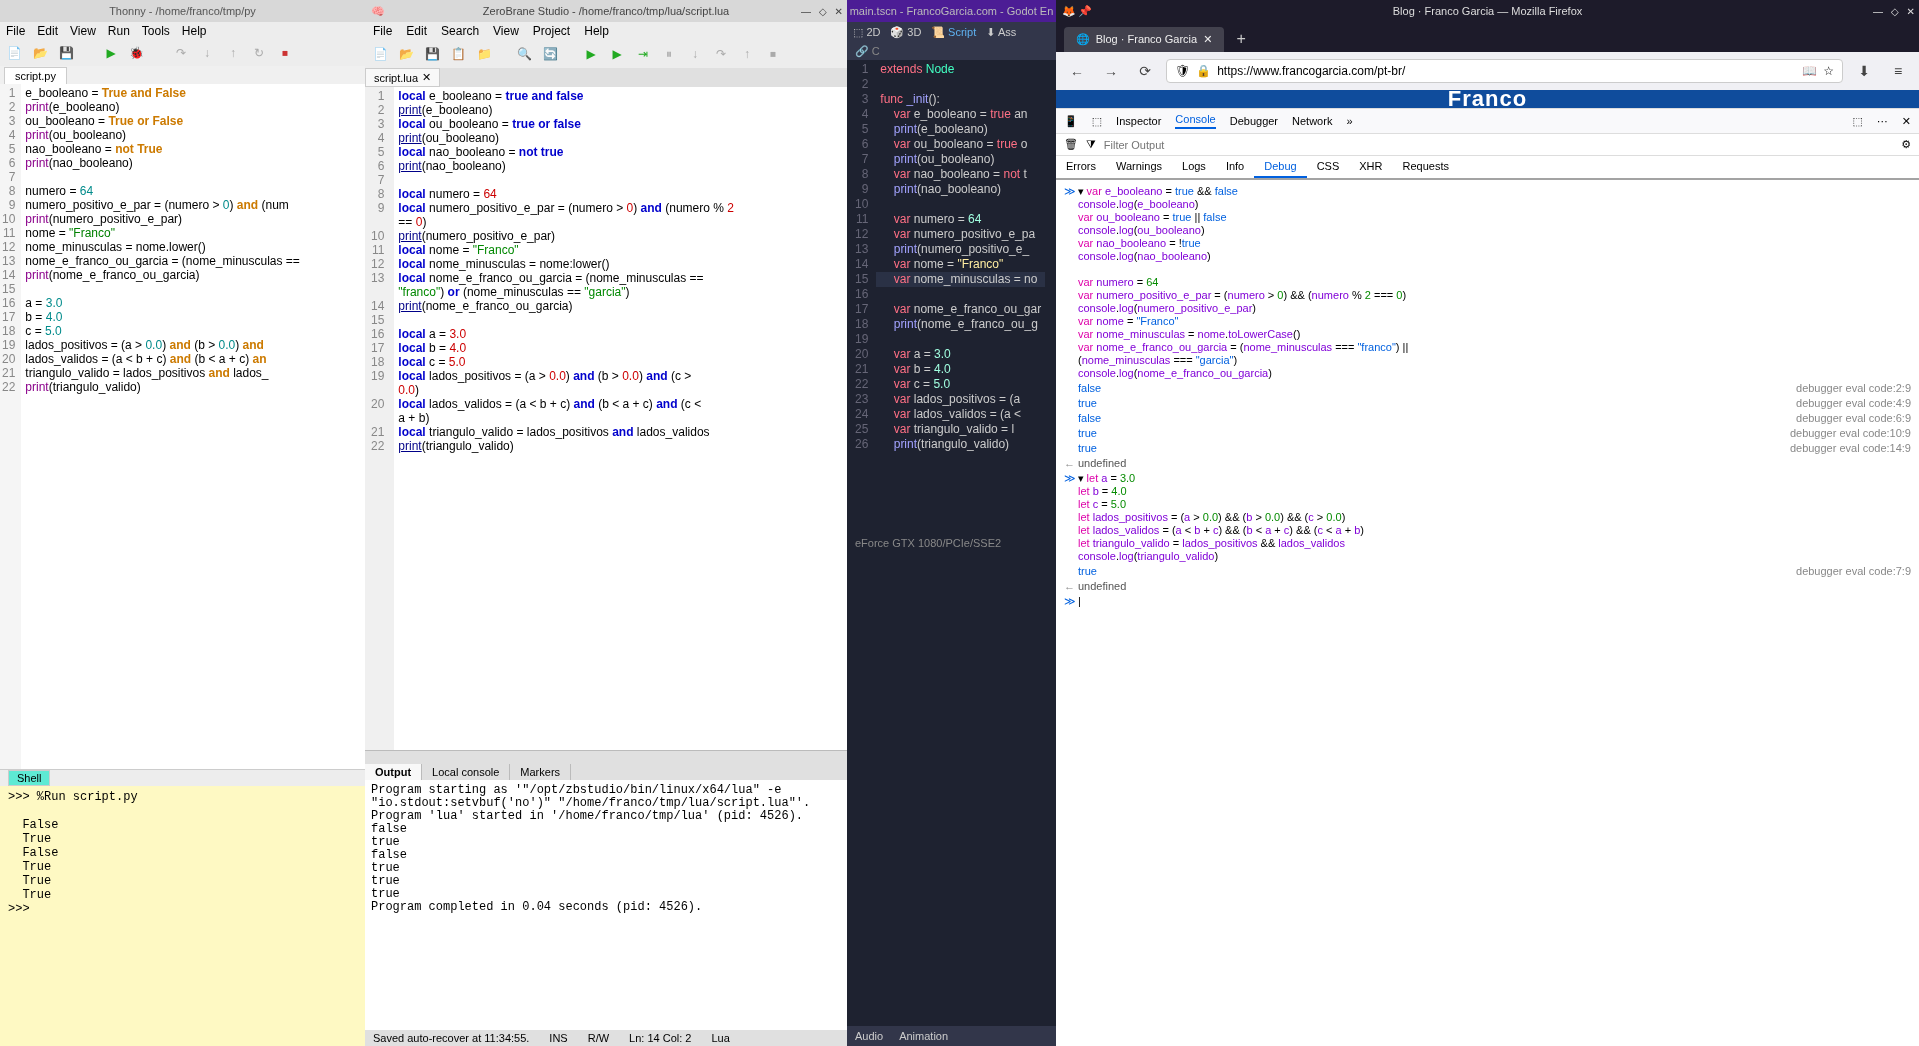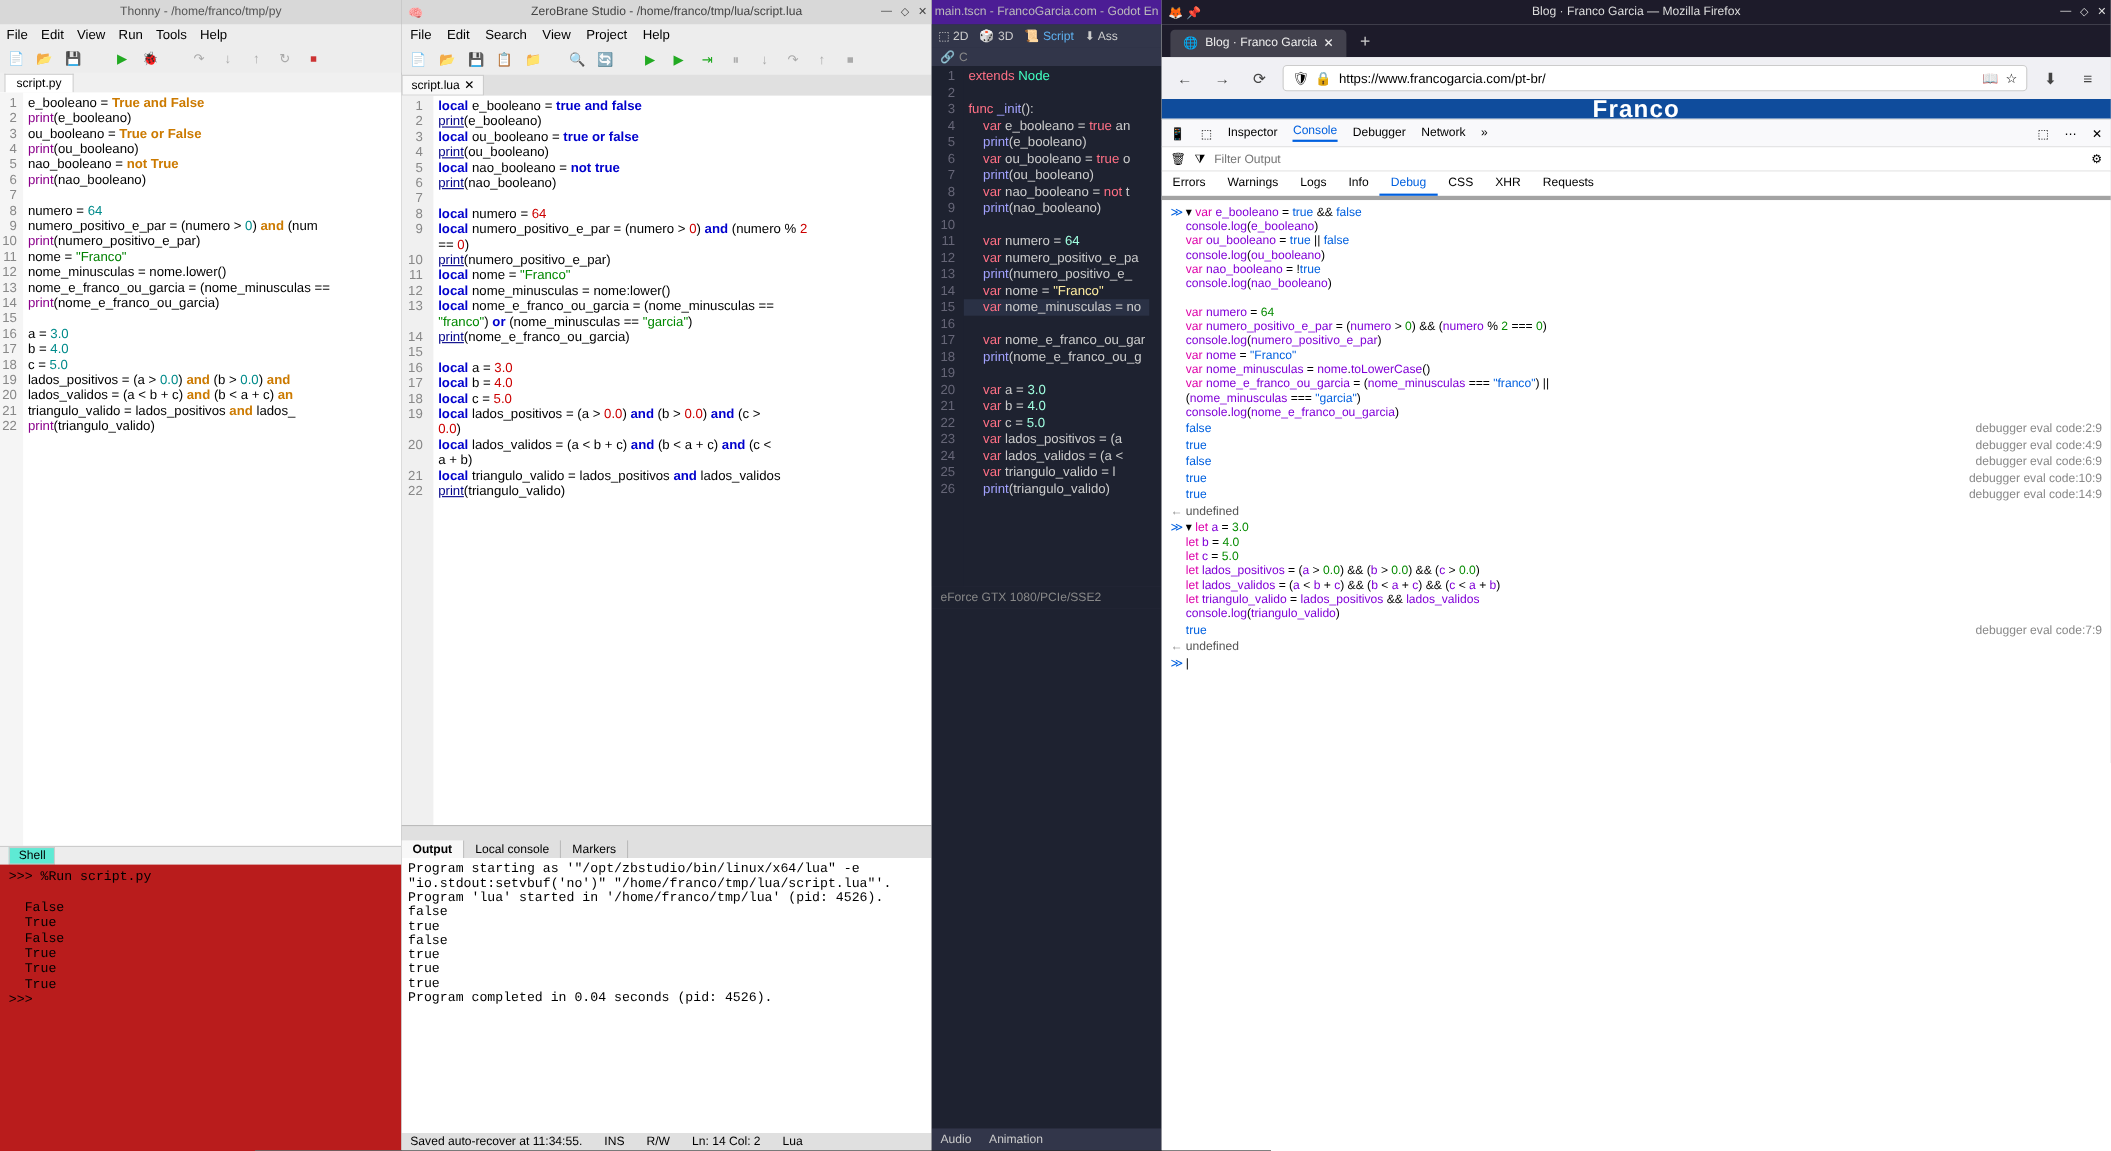--- a/index.html
+++ b/index.html
@@ -14,21 +14,21 @@
 .thonny .titlebar { background: #d8d8d8; color: #555; }
 .thonny .menubar { background: #ededed; padding: 2px 6px; font-size: 12px; display: flex; gap: 12px; }
 .thonny .toolbar { background: #ededed; padding: 4px 6px; display: flex; gap: 8px; align-items: center; }
 .thonny .toolbar .icn { width: 18px; height: 18px; display: inline-flex; align-items: center; justify-content: center; font-size: 12px; }
 .thonny .tab { background: #fff; border: 1px solid #ccc; border-bottom: none; padding: 2px 10px; font-size: 11px; display: inline-block; margin-left: 4px; }
 .thonny .editor { flex: 1; background: #fff; display: flex; font-family: 'Courier New', monospace; font-size: 12px; overflow: hidden; }
 .thonny .gutter { background: #f5f5f5; color: #888; text-align: right; padding: 2px 6px 2px 2px; line-height: 14px; }
 .thonny .code { padding: 2px 4px; line-height: 14px; white-space: pre; overflow: hidden; }
 .thonny .shell-hdr { background: #ededed; border-top: 1px solid #ccc; padding: 2px 8px; font-size: 11px; }
 .thonny .shell-hdr span { background:#5eead4; border:1px solid #ccc; padding:1px 8px; }
-.thonny .shell { background: #b91c1c; font-family: 'Courier New', monospace; font-size: 12px; padding: 4px 8px; height: 260px; line-height:14px; white-space:pre; }
+.thonny .shell { background: #fef9c3; font-family: 'Courier New', monospace; font-size: 12px; padding: 4px 8px; height: 260px; line-height:14px; white-space:pre; }
 .kw1 { color: #cc7a00; font-weight: bold; }
 .bi1 { color: #8b008b; }
 .num1 { color: #008b8b; }
 .str1 { color: #008000; }
 
 
 .zb { width: 482px; background: #efefef; }
 .zb .titlebar { background: #d8d8d8; color: #444; }
 .zb .menubar { background: #ededed; padding: 2px 8px; font-size: 12px; display: flex; gap: 14px; }
 .zb .toolbar { background: #ededed; padding: 4px 6px; display: flex; gap: 6px; align-items: center; }
@@ -74,21 +74,21 @@
 .ff .fftab { background: #42414d; color: #eee; padding: 6px 12px; border-radius: 4px 4px 0 0; font-size: 11px; display: flex; align-items: center; gap: 6px; }
 .ff .urlbar { background: #f0f0f4; padding: 6px 8px; display: flex; gap: 8px; align-items: center; }
 .ff .urlbar .btn { width: 26px; height: 26px; display:inline-flex; align-items:center; justify-content:center; color:#444; font-size:14px; }
 .ff .urlbar .addr { flex:1; background: #fff; border:1px solid #ccc; border-radius:4px; padding:4px 8px; font-size:12px; display:flex; align-items:center; gap:6px; }
 .ff .page { height: 18px; background: #0f4c9c; overflow:hidden; color:#fff; display:flex; align-items:center; justify-content:center; font-weight:bold; font-size:16px; }
 .ff .devtools-bar { background: #f9f9fb; border-top:1px solid #ddd; border-bottom:1px solid #ddd; padding: 4px 8px; display: flex; gap: 14px; font-size: 11px; align-items:center; }
 .ff .devtools-bar .active { color: #0060df; border-bottom: 2px solid #0060df; padding-bottom:2px; }
 .ff .filterbar { background: #fff; border-bottom:1px solid #ddd; padding: 4px 8px; display:flex; gap:8px; align-items:center; font-size:11px; }
 .ff .filterbar input { border:none; flex:1; font-size:11px; outline:none; }
 .ff .filterbar .gear { margin-left:auto; }
-.ff .subtabs { background:#fff; border-bottom:4px solid #a3a3a3; display:flex; font-size:11px; }
+.ff .subtabs { background:#fff; border-bottom:2px solid #a3a3a3; display:flex; font-size:11px; }
 .ff .subtabs span { padding:4px 10px; }
 .ff .subtabs .active { color:#0060df; border-bottom:2px solid #0060df; }
 .ff .console { flex:1; background:#fff; font-family:'Courier New',monospace; font-size:11px; padding:4px 0; overflow:auto; }
 .ff .row { display:flex; padding:1px 8px; line-height:13px; }
 .ff .row .arr { width:14px; color:#0060df; }
 .ff .row .body { flex:1; white-space:pre; }
 .ff .row .src { color:#888; }
 .ff .row.out { color:#555; }
 .ff .row.out .arr { color:#888; }
 .jskw { color: #dd00a9; }

